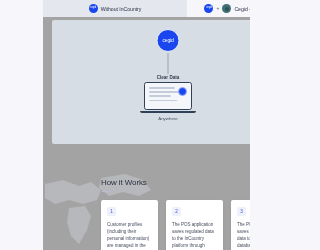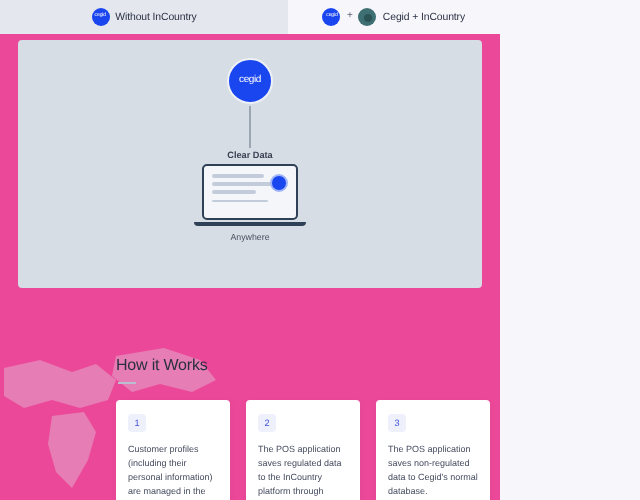--- a/index.html
+++ b/index.html
@@ -2,21 +2,21 @@
 <html><head>
 <meta charset="utf-8">
 <style>
   * { box-sizing: border-box; margin: 0; padding: 0; }
   html, body {
     width: 250px; height: 250px;
     background: #f7f7fb;
     font-family: "Liberation Sans", sans-serif;
     overflow: hidden;
   }
-  #root { position: relative; width: 250px; height: 250px; background: #ec4899; }
+  #root { position: relative; width: 250px; height: 250px; background: #a3a3a3; margin-left: 43px; }
 
   
   .tabbar { position: absolute; left: 0; top: 0; width: 250px; height: 17px; display: flex; }
   .tab {
     display: flex; align-items: center; justify-content: center; gap: 3px;
     height: 17px;
   }
   .tab-left  { width: 144px; background: #e4e7ee; }
   .tab-right { width: 106px; background: #f7f7fb; }
 

